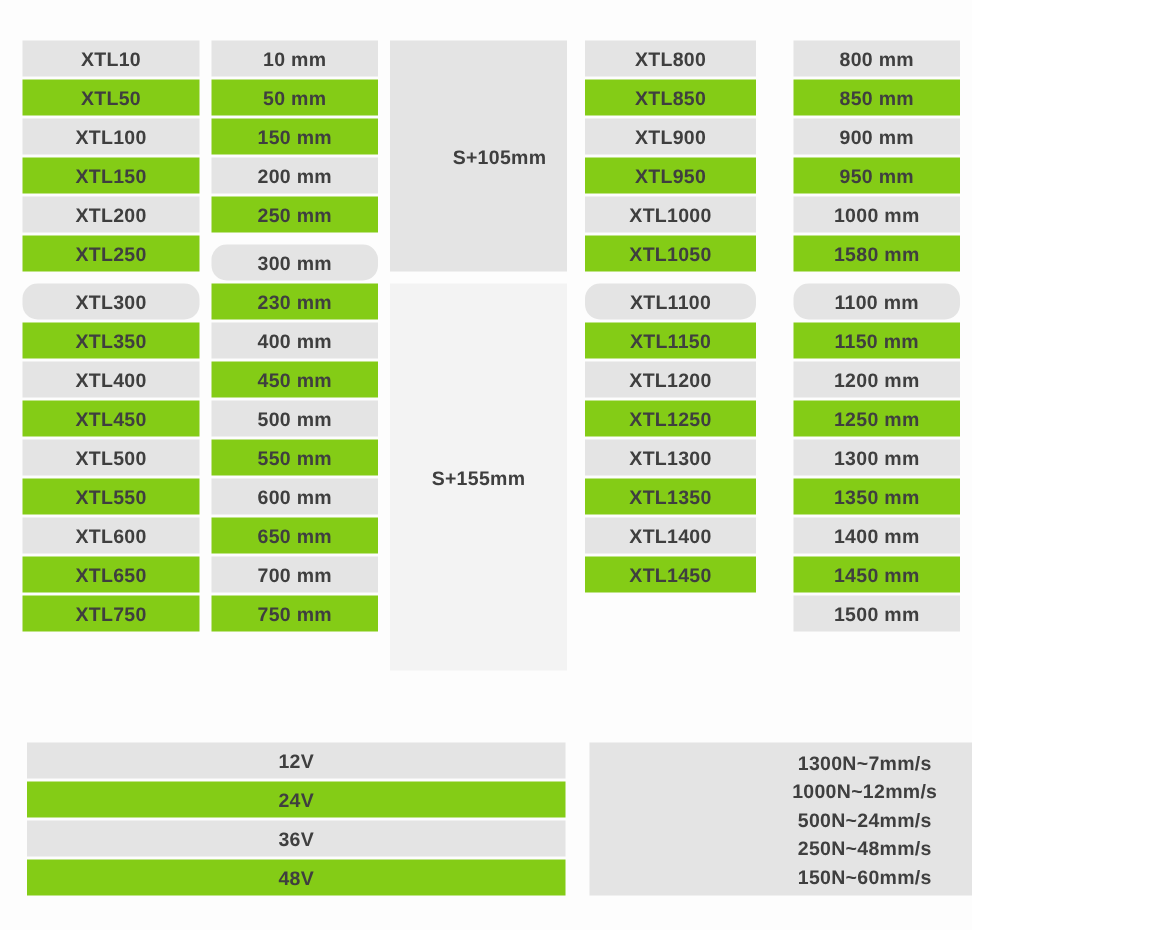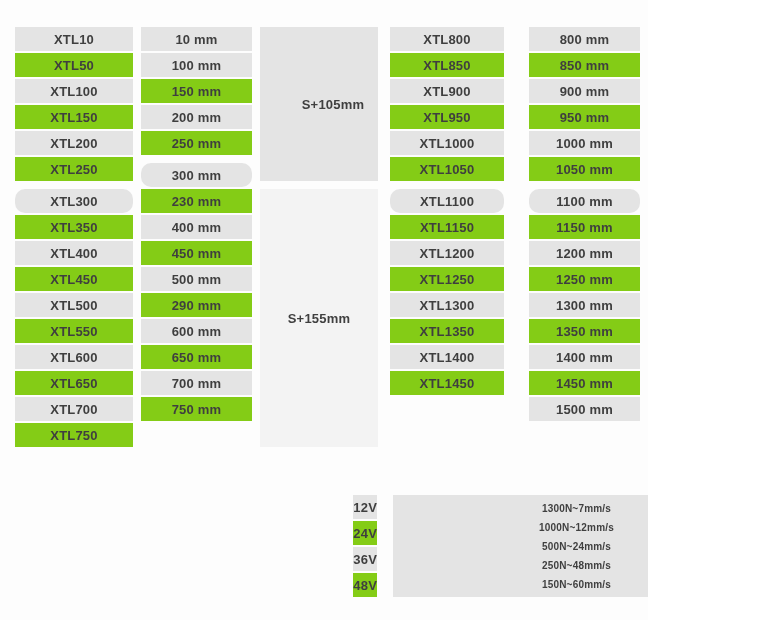--- a/index.html
+++ b/index.html
@@ -30,32 +30,32 @@
   .span-cell {
     display: flex;
     align-items: center;
     justify-content: center;
     font-size: 13px;
     font-weight: bold;
     letter-spacing: 0.2px;
   }
   .span-dark  { background: #e4e4e4; }
   .span-light { background: #f3f3f3; }
-  .voltage-table { position: absolute; display: flex; flex-direction: column; gap: 2px; align-items: flex-end; }
+  .voltage-table { position: absolute; display: flex; flex-direction: column; gap: 2px; }
   .force-block {
     position: absolute;
     background: #e4e4e4;
     display: flex;
     flex-direction: column;
     align-items: center;
     justify-content: center;
   }
   .force-line {
     line-height: 19px;
-    font-size: 10px;
+    font-size: 13px;
     font-weight: bold;
     letter-spacing: 0.2px;
     text-align: center;
   }
 </style>
 </head>
 <body>
 
 <div class="page">
 
@@ -69,36 +69,35 @@
         <div class="row dark">XTL200</div>
         <div class="row light">XTL250</div>
         <div class="row dark section-start">XTL300</div>
         <div class="row light">XTL350</div>
         <div class="row dark">XTL400</div>
         <div class="row light">XTL450</div>
         <div class="row dark">XTL500</div>
         <div class="row light">XTL550</div>
         <div class="row dark">XTL600</div>
         <div class="row light">XTL650</div>
-        <div class="row dark">XTL700</div>
         <div class="row light">XTL750</div>
       </div>
     <div class="col" style="width:111px; margin-right:8px;">
 
     <div class="row dark">10 mm</div>
-        <div class="row dark">100 mm</div>
+        <div class="row light">50 mm</div>
         <div class="row light">150 mm</div>
         <div class="row dark">200 mm</div>
         <div class="row light">250 mm</div>
         <div class="row dark section-start">300 mm</div>
         <div class="row light">230 mm</div>
         <div class="row dark">400 mm</div>
         <div class="row light">450 mm</div>
         <div class="row dark">500 mm</div>
-        <div class="row light">290 mm</div>
+        <div class="row light">550 mm</div>
         <div class="row dark">600 mm</div>
         <div class="row light">650 mm</div>
         <div class="row dark">700 mm</div>
         <div class="row light">750 mm</div>
       </div>
     <div class="col spans" style="width:118px;">
 
     <div class="span-cell span-dark" style="height: 154px; padding-left: 28px;">
           <span>S+105mm</span>
         </div>
@@ -126,21 +125,21 @@
         <div class="row dark">XTL1400</div>
         <div class="row light">XTL1450</div>
       </div>
     <div class="col" style="width:111px; margin-right:10px;">
 
     <div class="row dark">800 mm</div>
         <div class="row light">850 mm</div>
         <div class="row dark">900 mm</div>
         <div class="row light">950 mm</div>
         <div class="row dark">1000 mm</div>
-        <div class="row light">1050 mm</div>
+        <div class="row light">1580 mm</div>
         <div class="row dark section-start">1100 mm</div>
         <div class="row light">1150 mm</div>
         <div class="row dark">1200 mm</div>
         <div class="row light">1250 mm</div>
         <div class="row dark">1300 mm</div>
         <div class="row light">1350 mm</div>
         <div class="row dark">1400 mm</div>
         <div class="row light">1450 mm</div>
         <div class="row dark">1500 mm</div>
       </div>

